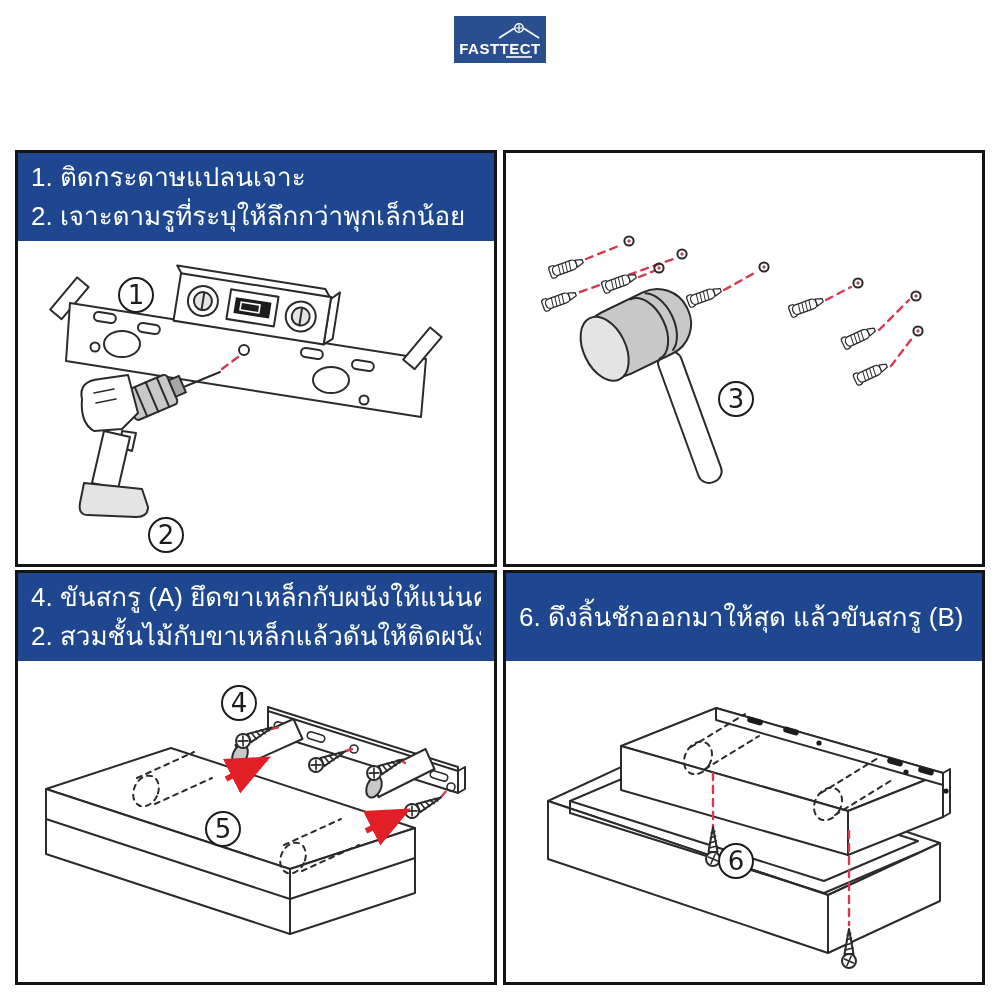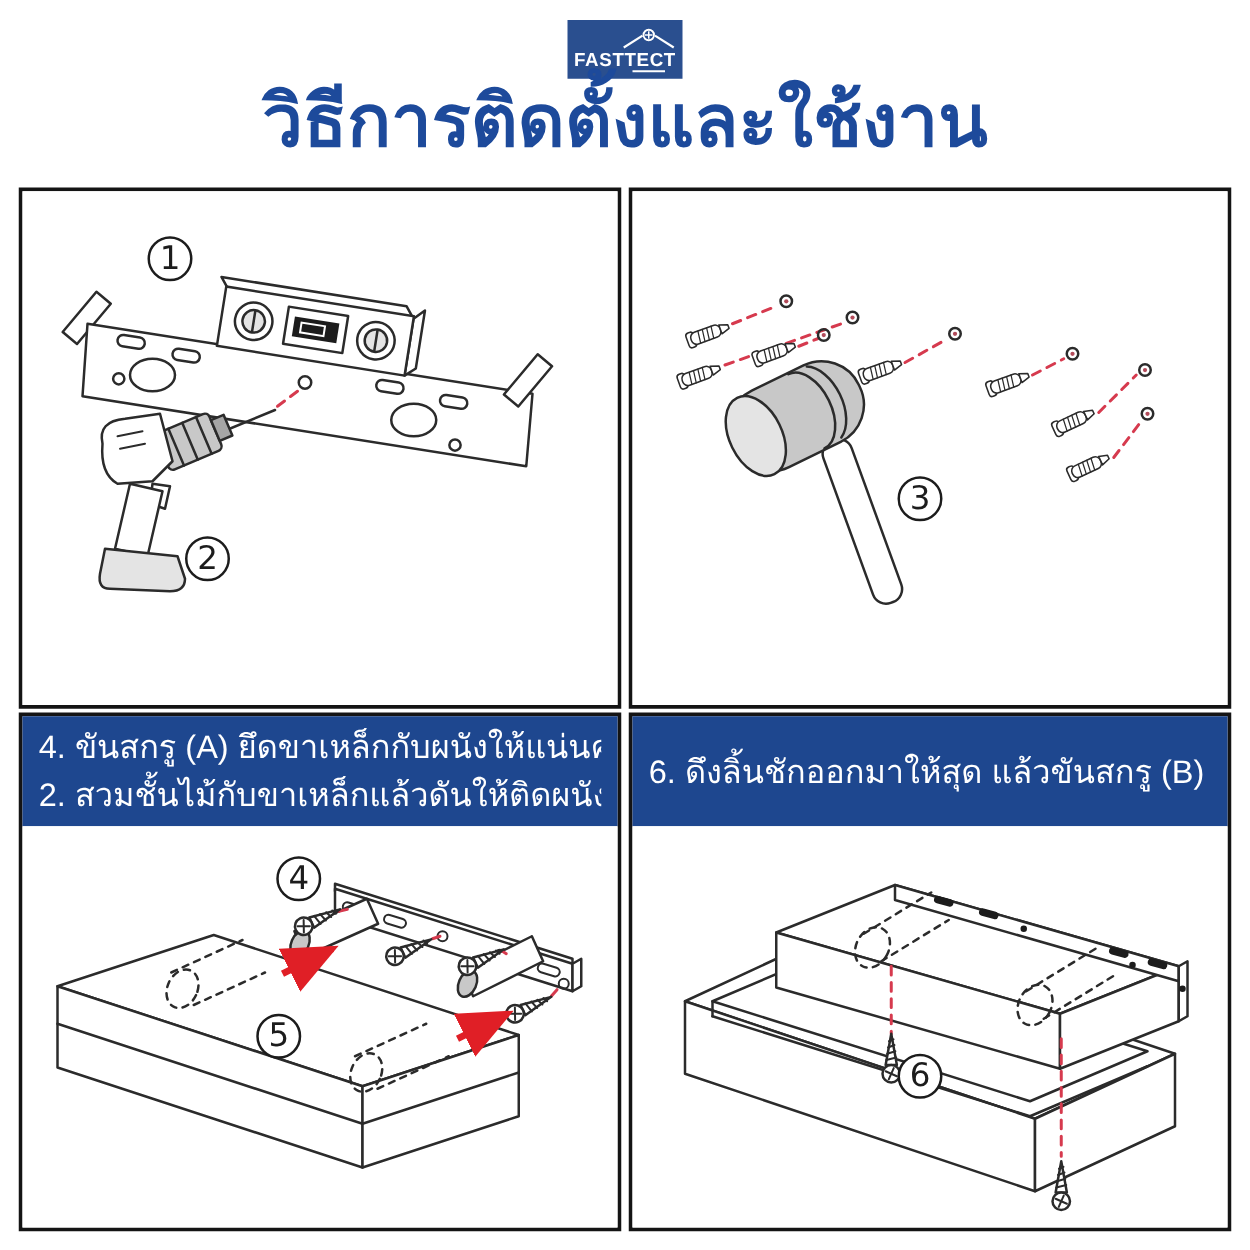--- a/index.html
+++ b/index.html
@@ -55,23 +55,26 @@
     </div>
     <svg class="logo-roof" viewBox="0 0 92 47">
       <path d="M45,22 L60,12.5" stroke="#fff" stroke-width="1.7" fill="none"></path>
       <path d="M70,12.5 L85,22" stroke="#fff" stroke-width="1.7" fill="none"></path>
       <circle cx="65" cy="12" r="4.2" stroke="#fff" stroke-width="1.5" fill="none"></circle>
       <path d="M62,12 h6 M65,9 v6" stroke="#fff" stroke-width="1.2" fill="none"></path>
       <path d="M52,41 h26" stroke="#fff" stroke-width="1.6" fill="none"></path>
     </svg>
   </div>
 
-  <h1 class="title">วิธีการติดตั้งและใช้งาน</h1>
 
   <section class="panel p1">
+    <div class="panel-header">
+      <div class="hline">1. ติดกระดาษแปลนเจาะ</div>
+      <div class="hline">2. เจาะตามรูที่ระบุให้ลึกกว่าพุกเล็กน้อย</div>
+    </div>
     <div class="panel-body">
       <svg class="illust" viewBox="0 0 476 323">
 
         <rect class="ln" x="30" y="50" width="42" height="15" transform="rotate(-50 51 57)"></rect>
 
         <g>
           <polygon class="ln" points="52,62 408,118 403,176 48,120"></polygon>
           <rect class="lnn" x="76" y="72" width="22" height="9" rx="4.5" transform="rotate(9 87 76)"></rect>
           <rect class="lnn" x="120" y="83" width="22" height="9" rx="4.5" transform="rotate(9 131 87)"></rect>
           <ellipse class="lnn" cx="104" cy="103" rx="18" ry="13"></ellipse>

